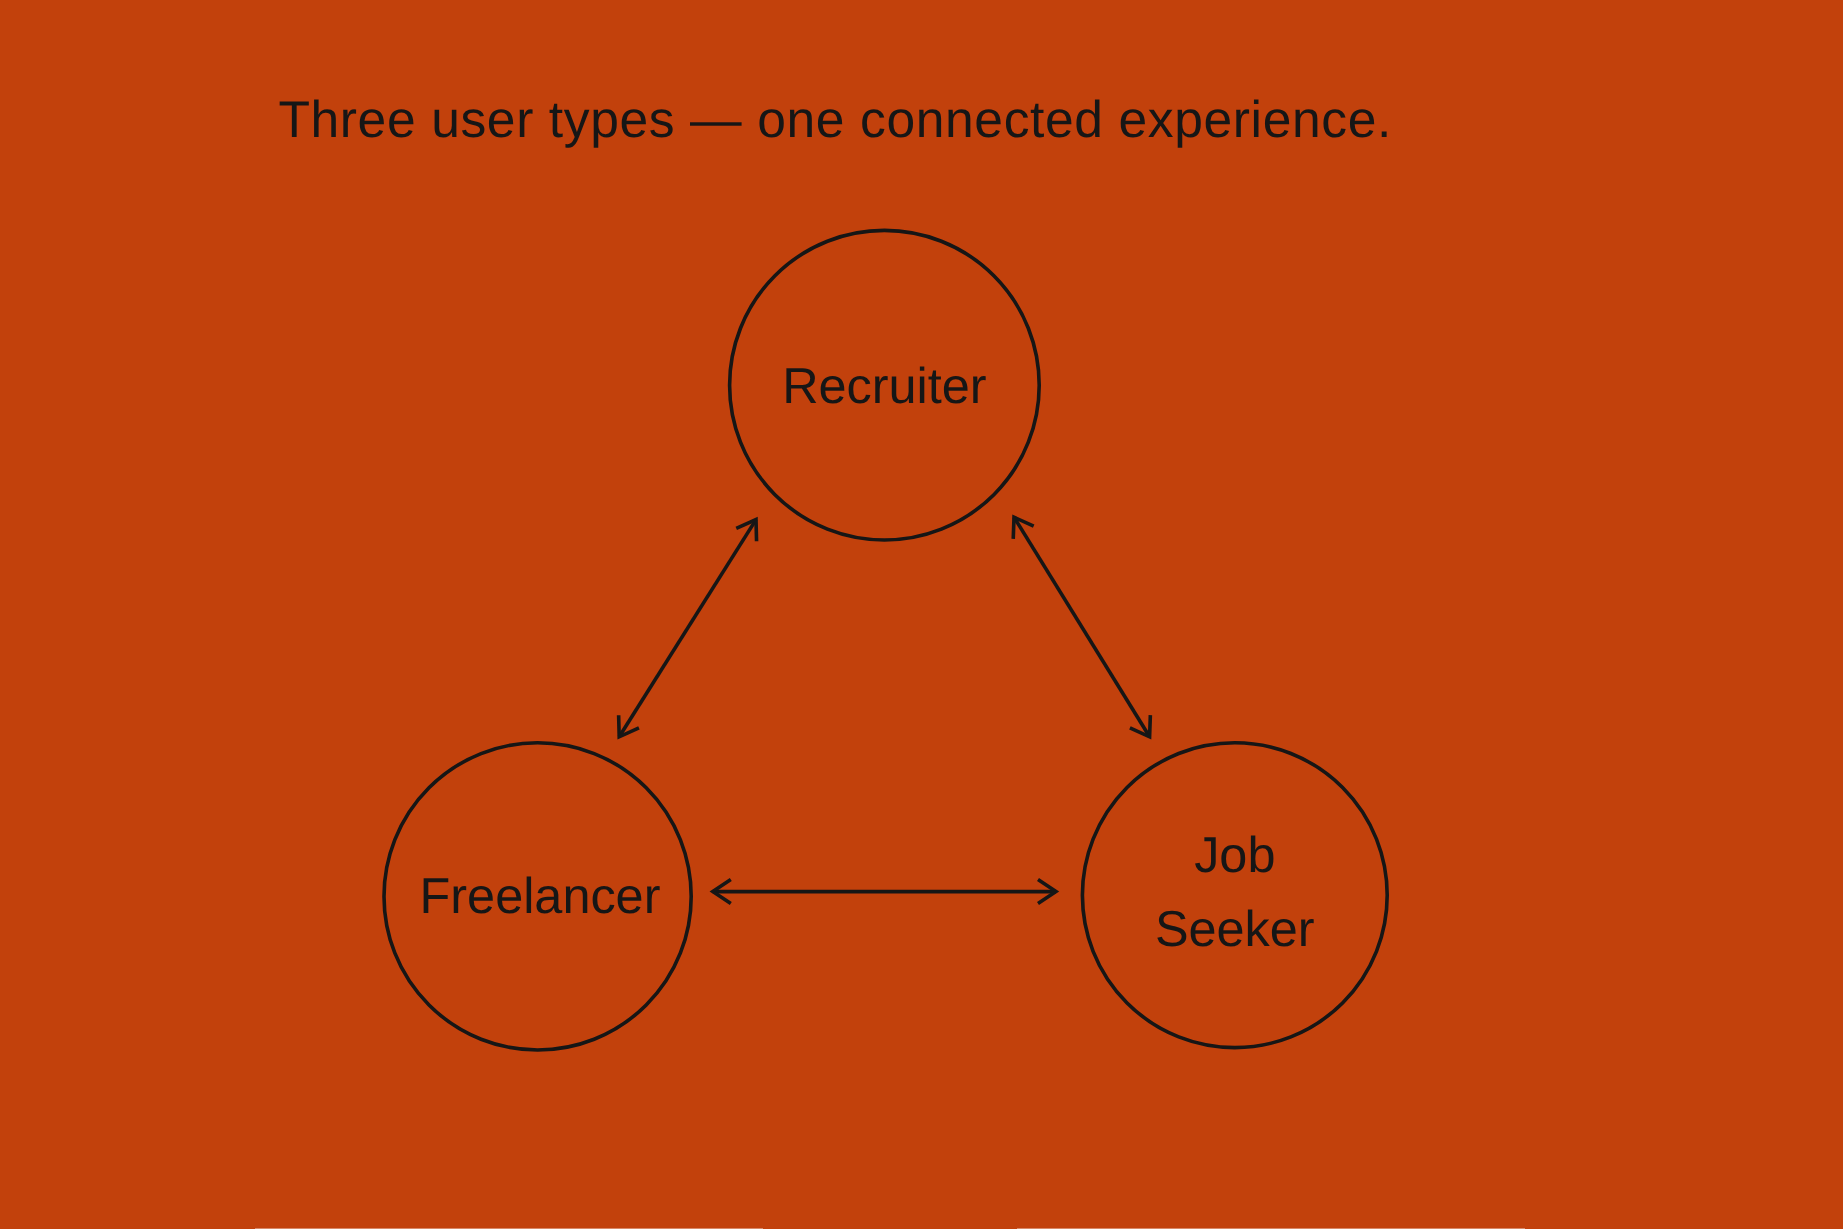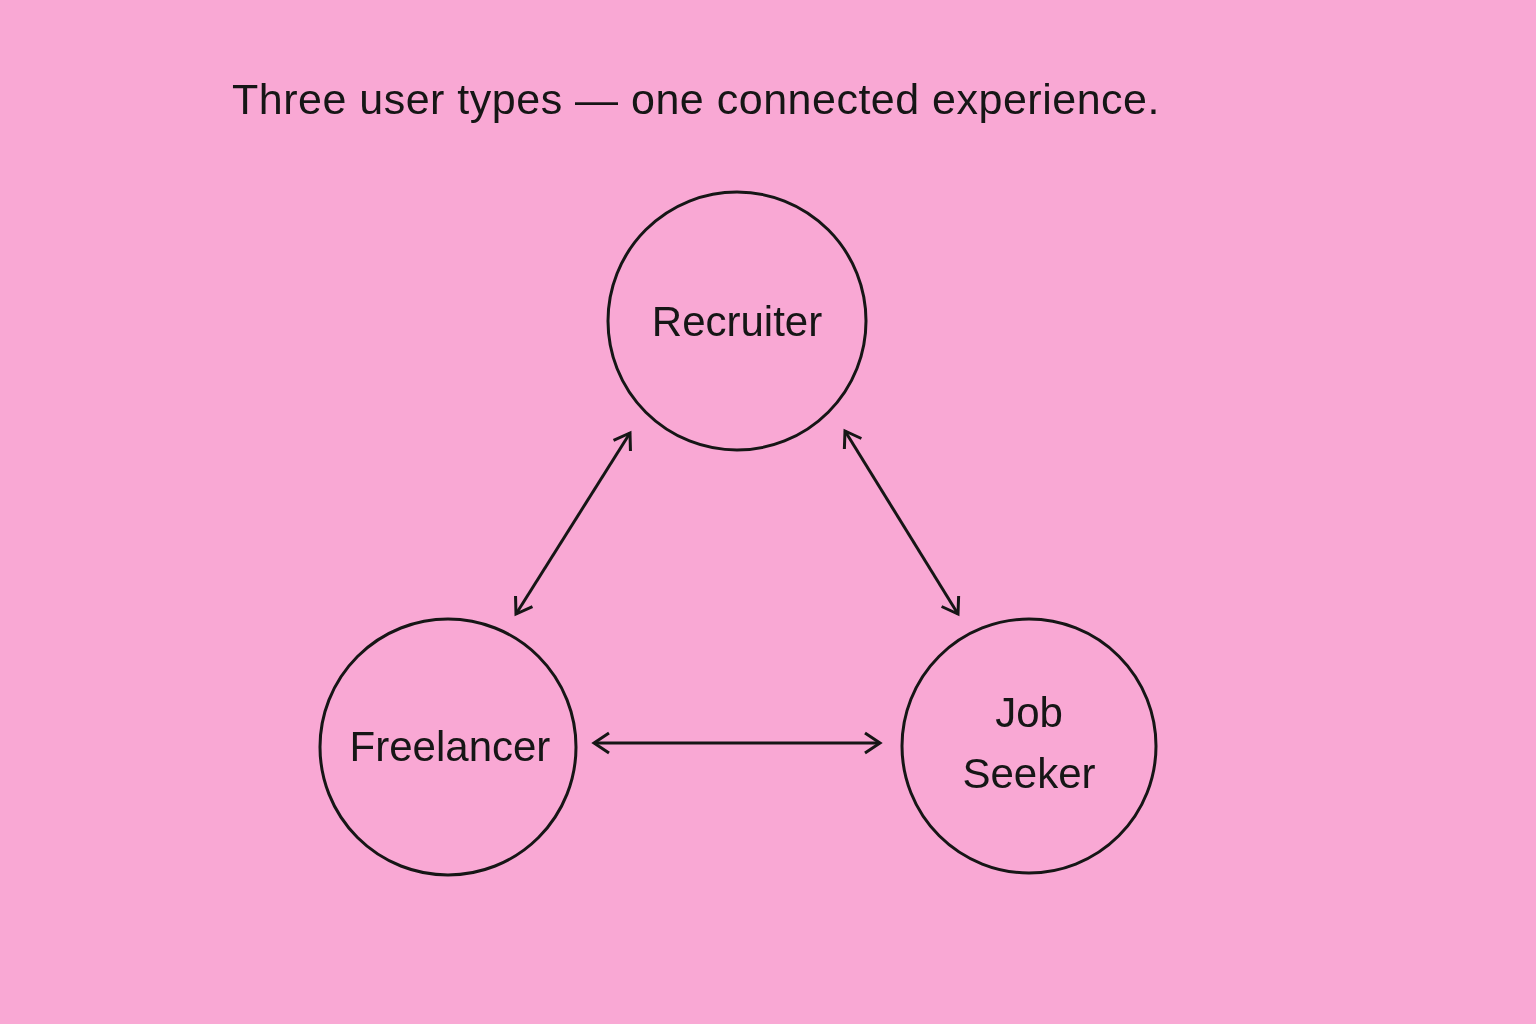--- a/index.html
+++ b/index.html
@@ -4,21 +4,21 @@
 <style>
   html, body {
     margin: 0;
     padding: 0;
     background: #ffffff;
   }
   .stage {
     position: relative;
     width: 1536px;
     height: 1024px;
-    background: #f9a8d4;
+    background: #c2410c;
     overflow: hidden;
     font-family: "Liberation Sans", sans-serif;
   }
   svg text {
     font-family: "Liberation Sans", sans-serif;
     fill: #161616;
   }
   .title-text {
     font-size: 43px;
     font-weight: 400;

